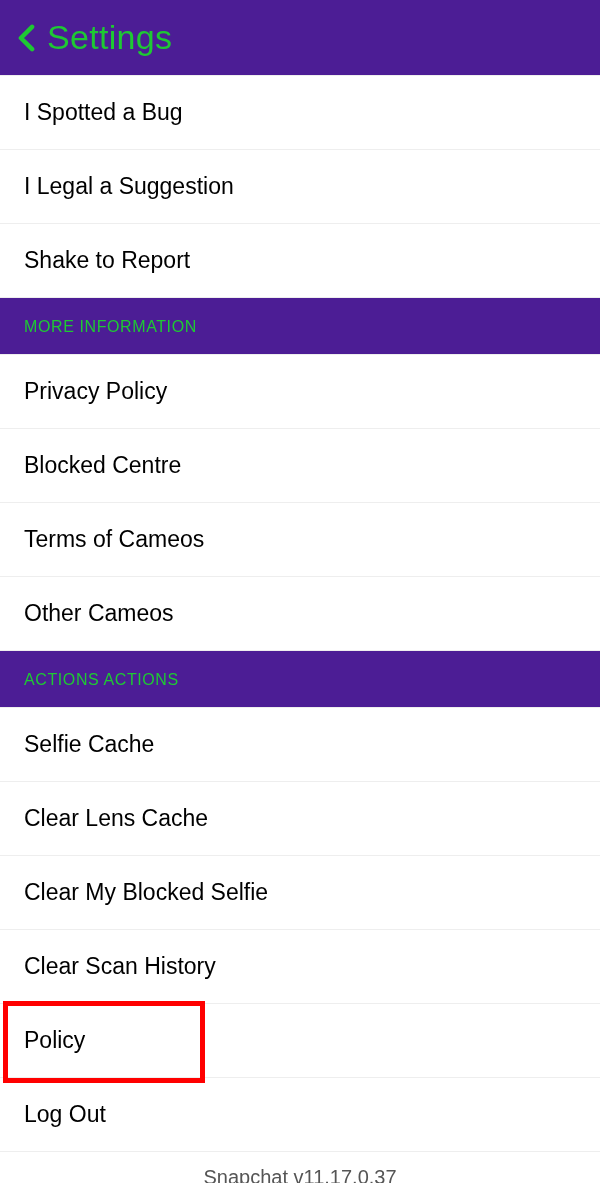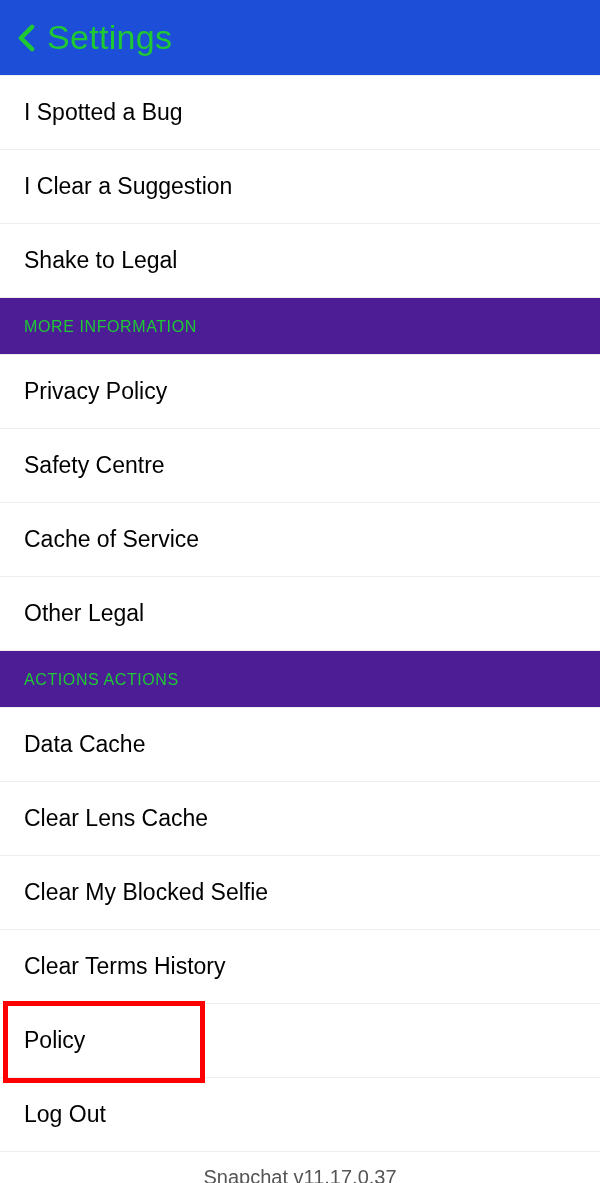--- a/index.html
+++ b/index.html
@@ -11,21 +11,21 @@
       font-family: -apple-system, BlinkMacSystemFont, "Helvetica Neue", Helvetica, Arial, sans-serif;
       background: #ffffff;
       width: 600px;
       height: 1183px;
       overflow: hidden;
     }
     .header {
       display: flex;
       align-items: center;
       padding: 18px 16px 18px 18px;
-      background: #1d4ed8;
+      background: #4c1d95;
     }
     .back-icon {
       display: inline-flex;
       align-items: center;
       margin-right: 12px;
     }
     .back-icon svg {
       width: 17px;
       height: 28px;
     }
@@ -82,35 +82,35 @@
 <div class="header">
   <span class="back-icon">
     <svg viewBox="0 0 12 20" fill="none">
       <path d="M10 2 L2 10 L10 18" stroke="#1ec933" stroke-width="3.2" stroke-linecap="round" stroke-linejoin="round"></path>
     </svg>
   </span>
   <span class="header-title">Settings</span>
 </div>
 
 <div class="list-item first-item-border">I Spotted a Bug</div>
-<div class="list-item">I Clear a Suggestion</div>
-<div class="list-item">Shake to Legal</div>
+<div class="list-item">I Legal a Suggestion</div>
+<div class="list-item">Shake to Report</div>
 
 <div class="section-header">MORE INFORMATION</div>
 
 <div class="list-item">Privacy Policy</div>
-<div class="list-item">Safety Centre</div>
-<div class="list-item">Cache of Service</div>
-<div class="list-item">Other Legal</div>
+<div class="list-item">Blocked Centre</div>
+<div class="list-item">Terms of Cameos</div>
+<div class="list-item">Other Cameos</div>
 
 <div class="section-header">ACTIONS ACTIONS</div>
 
-<div class="list-item">Data Cache</div>
+<div class="list-item">Selfie Cache</div>
 <div class="list-item">Clear Lens Cache</div>
 <div class="list-item">Clear My Blocked Selfie</div>
-<div class="list-item">Clear Terms History</div>
+<div class="list-item">Clear Scan History</div>
 <div class="list-item highlighted">Policy</div>
 <div class="list-item">Log Out</div>
 
 <div class="footer">
   <div>Snapchat v11.17.0.37</div>
 
 </div>
 
 </body></html>

